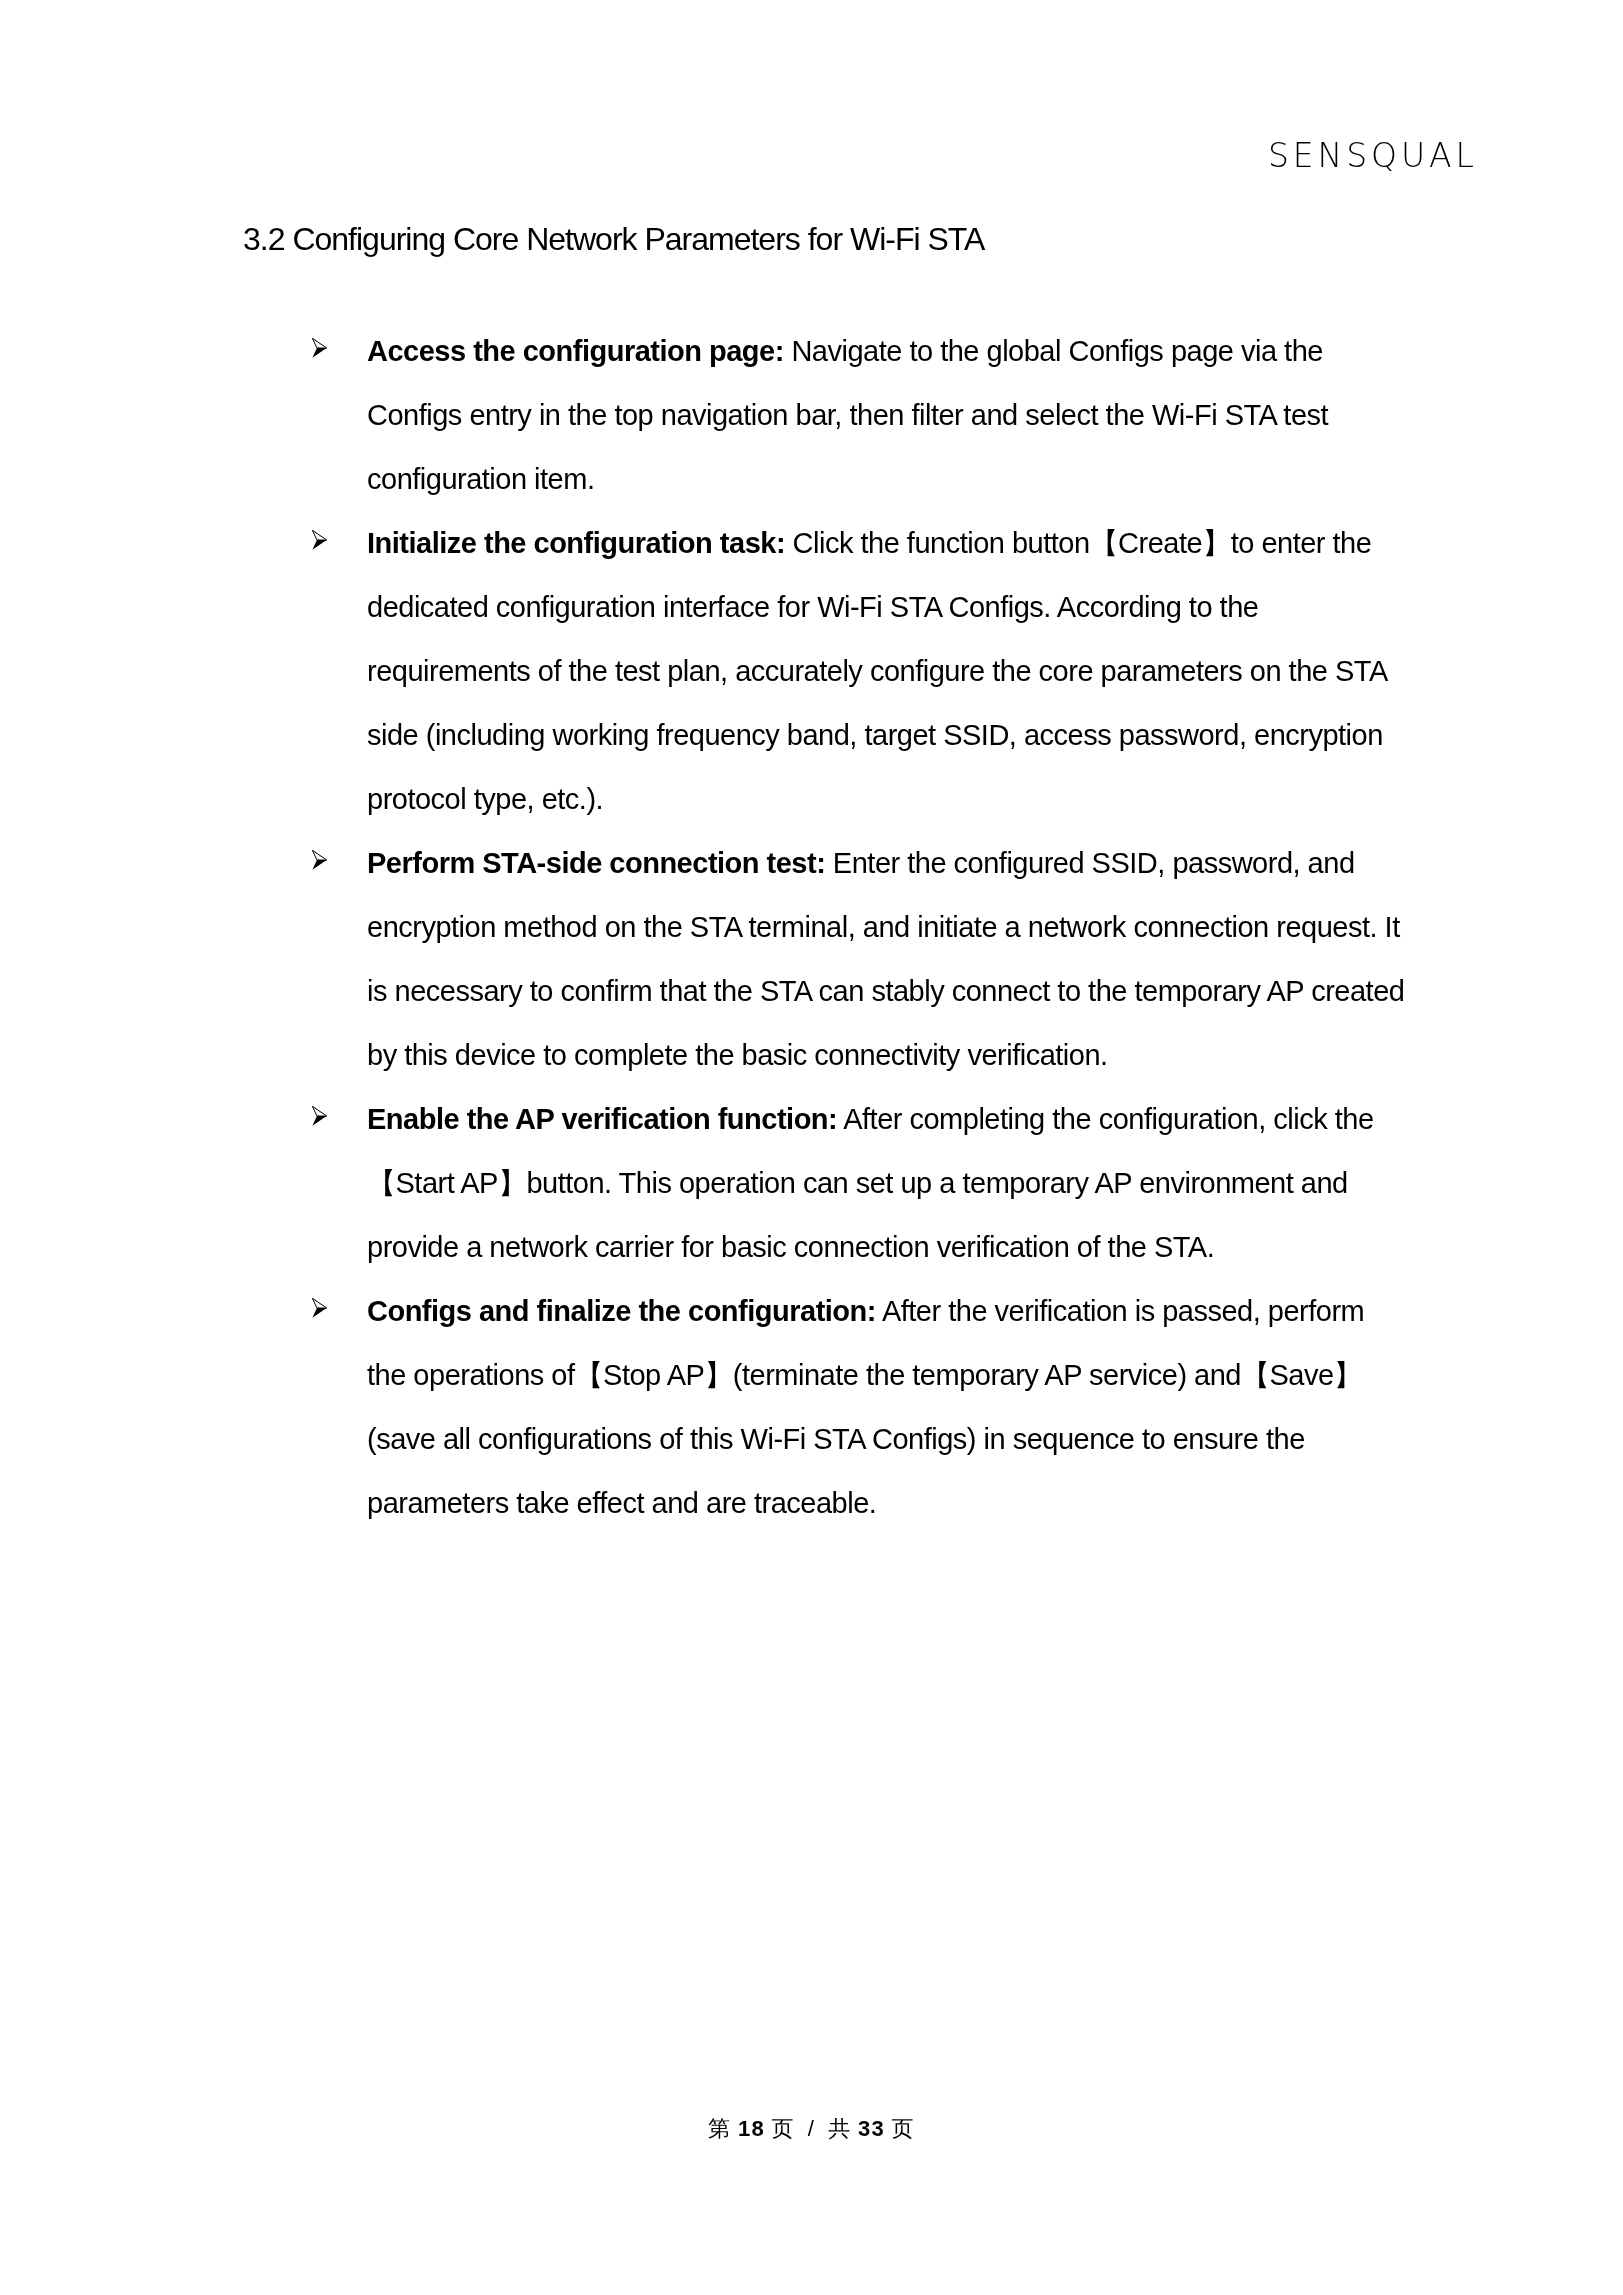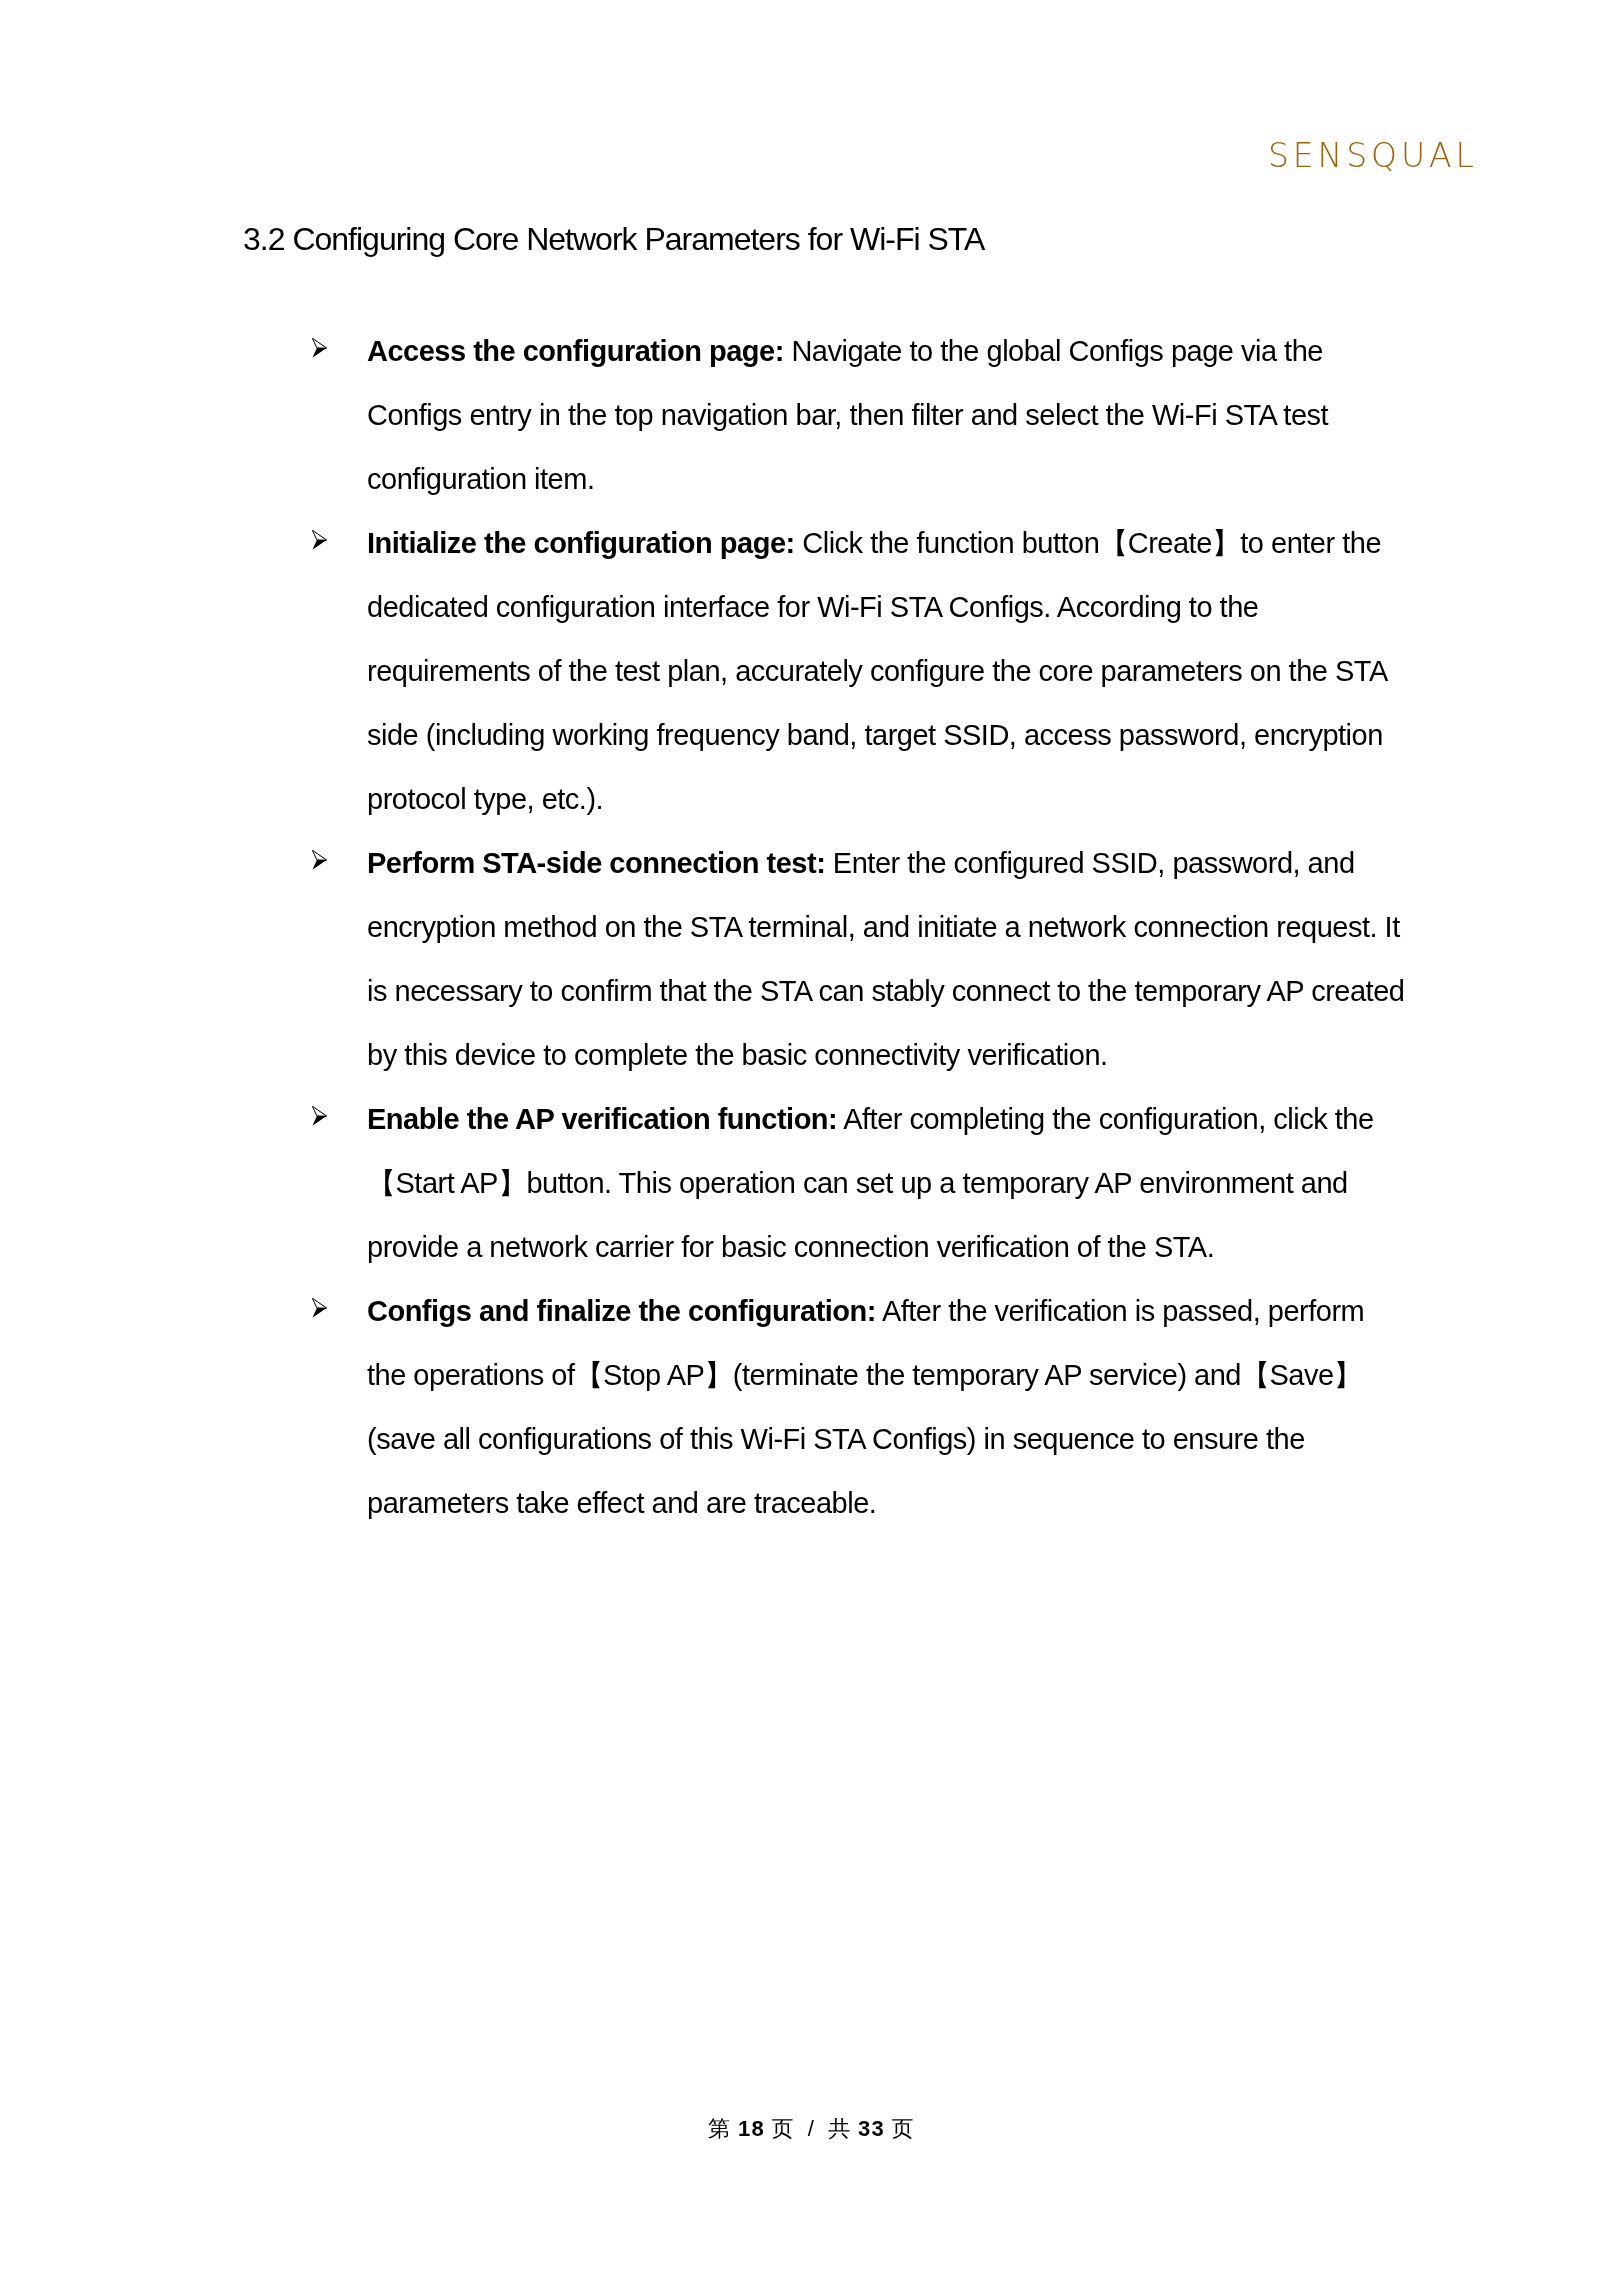--- a/index.html
+++ b/index.html
@@ -1,17 +1,17 @@
 <!DOCTYPE html>
 <html style="font-size:10.5px"><head>
   <meta charset="utf-8">
   <style>
     html, body { margin: 0; padding: 0; background: #ffffff; }
     body { width: 1623px; height: 2295px; position: relative; overflow: hidden; font-family: "Liberation Sans", sans-serif; color: #000; }
-    .logo { position: absolute; left: 1268px; top: 136px; font-family: "DejaVu Sans", sans-serif; font-size: 33px; font-weight: 300; letter-spacing: 3.9px; color: #a16207; -webkit-text-stroke: 0; }
+    .logo { position: absolute; left: 1268px; top: 136px; font-family: "DejaVu Sans", sans-serif; font-size: 33px; font-weight: 300; letter-spacing: 3.9px; color: #000000; -webkit-text-stroke: 0; }
     .title { position: absolute; left: 243px; top: 221px; font-size: 32px; font-weight: normal; letter-spacing: -1px; margin: 0; white-space: nowrap; }
     .bullets { position: absolute; left: 307px; top: 315px; width: 1099px; margin: 4px; padding: 0; list-style: none; }
     .item { position: relative; padding-left: 56px; font-size: 29px; line-height: 64px; letter-spacing: -0.5px; }
     .item .arrow { position: absolute; left: 0; top: 0; width: 19.6px; height: 64px; display: flex; align-items: center; }
     .item .arrow svg { width: 17px; height: 22px; margin-top: -5.2px; }
     .item b { font-weight: bold; }
     .footer { position: absolute; left: 0; width: 1623px; top: 2114px; text-align: center; font-size: 22px; letter-spacing: 1.3px; }
     .footer b { font-weight: bold; }
     .footer span { margin: 0 6.5px; }
   </style>
@@ -32,21 +32,21 @@
     </span>
     <b>Access the configuration page:</b><span> Navigate to the global Configs page via the Configs entry in the top navigation bar, then filter and select the Wi-Fi STA test configuration item.</span>
   </li>
   <li class="item">
     <span class="arrow">
       <svg viewBox="0 0 26 34">
           <polygon points="2,2 24,17 2,32 9,17" fill="#000"></polygon>
           <polygon points="2,2 24,17 9,17" fill="#fff" stroke="#000" stroke-width="1.5"></polygon>
         </svg>
     </span>
-    <b>Initialize the configuration page:</b><span> Click the function button【Create】to enter the dedicated configuration interface for Wi-Fi STA Configs. According to the requirements of the test plan, accurately configure the core parameters on the STA side (including working frequency band, target SSID, access password, encryption protocol type, etc.).</span>
+    <b>Initialize the configuration task:</b><span> Click the function button【Create】to enter the dedicated configuration interface for Wi-Fi STA Configs. According to the requirements of the test plan, accurately configure the core parameters on the STA side (including working frequency band, target SSID, access password, encryption protocol type, etc.).</span>
   </li>
   <li class="item">
     <span class="arrow">
       <svg viewBox="0 0 26 34">
           <polygon points="2,2 24,17 2,32 9,17" fill="#000"></polygon>
           <polygon points="2,2 24,17 9,17" fill="#fff" stroke="#000" stroke-width="1.5"></polygon>
         </svg>
     </span>
     <b>Perform STA-side connection test:</b><span> Enter the configured SSID, password, and encryption method on the STA terminal, and initiate a network connection request. It is necessary to confirm that the STA can stably connect to the temporary AP created by this device to complete the basic connectivity verification.</span>
   </li>

